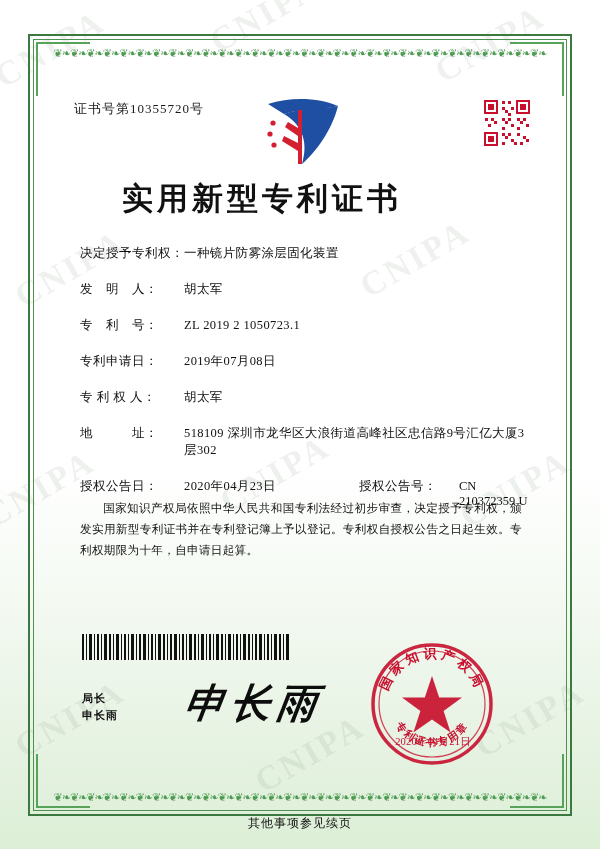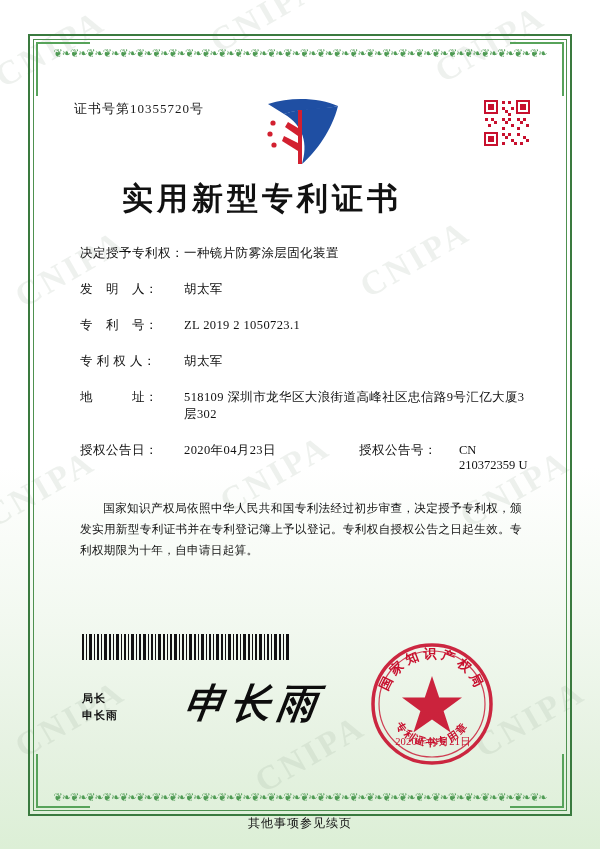--- a/index.html
+++ b/index.html
@@ -346,20 +346,24 @@
       <span class="field-label">决定授予专利权：</span>
       <span class="field-value">一种镜片防雾涂层固化装置</span>
     </div>
     <div class="field-row">
       <span class="field-label">发　明　人：</span>
       <span class="field-value">胡太军</span>
     </div>
     <div class="field-row">
       <span class="field-label">专　利　号：</span>
       <span class="field-value">ZL 2019 2 1050723.1</span>
+    </div>
+    <div class="field-row">
+      <span class="field-label">专利申请日：</span>
+      <span class="field-value">2019年07月08日</span>
     </div>
     <div class="field-row">
       <span class="field-label">专 利 权 人：</span>
       <span class="field-value">胡太军</span>
     </div>
     <div class="field-row">
       <span class="field-label">地　　　址：</span>
       <span class="field-value">518109 深圳市龙华区大浪街道高峰社区忠信路9号汇亿大厦3层302</span>
     </div>
     <div class="field-row double">

